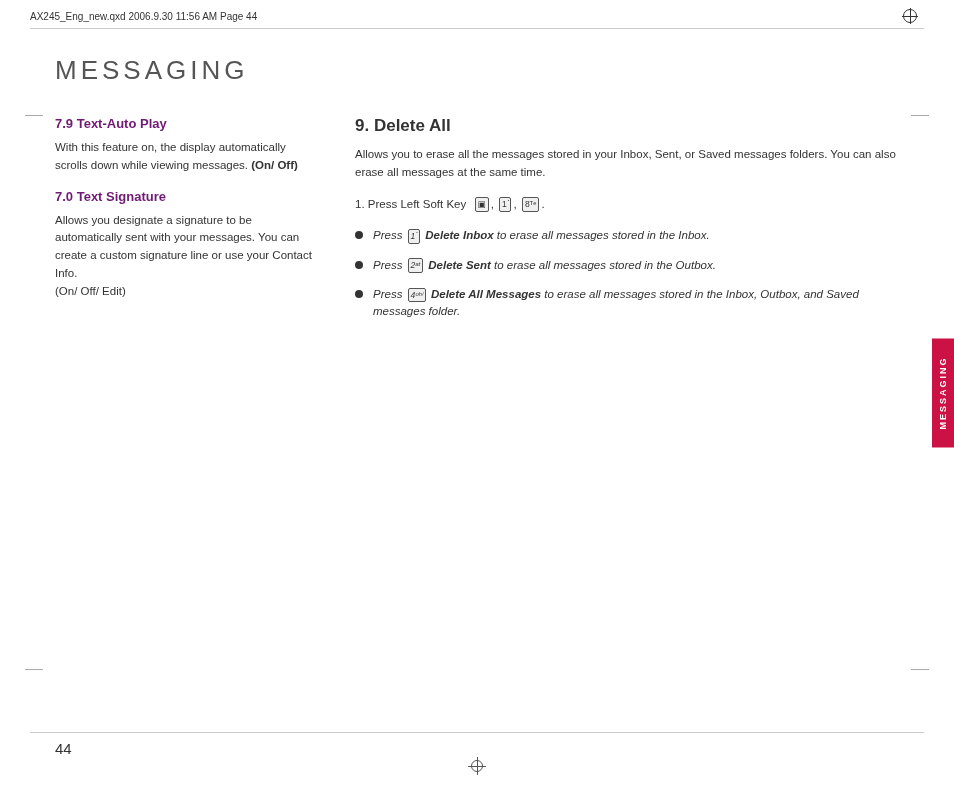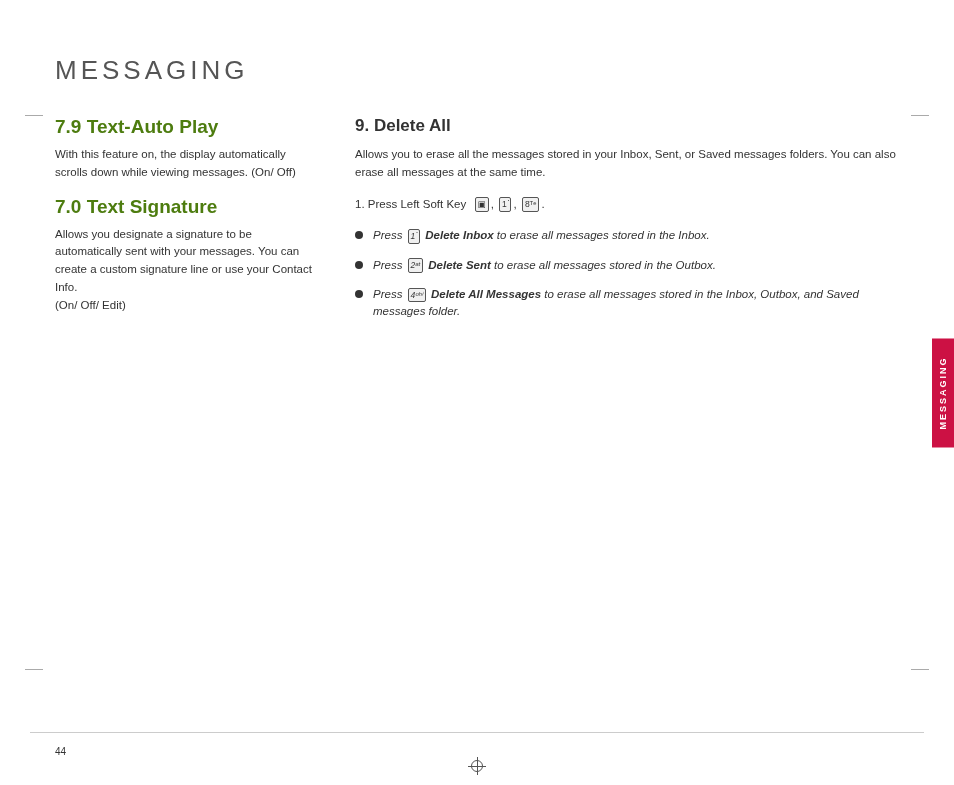--- a/index.html
+++ b/index.html
@@ -115,21 +115,21 @@
       right: 30px;
       height: 1px;
       background: #ccc;
     }
 
     
     .page-number {
       position: absolute;
       bottom: 28px;
       left: 55px;
-      font-size: 10px;
+      font-size: 15px;
       color: #333;
       font-family: Arial, sans-serif;
     }
 
     
     .bottom-crosshair {
       position: absolute;
       bottom: 10px;
       left: 50%;
       transform: translateX(-50%);
@@ -241,24 +241,24 @@
     .col-left {
       flex: 0 0 260px;
     }
 
     .col-right {
       flex: 1;
     }
 
     
     .section-heading {
-      font-size: 19px;
+      font-size: 13px;
       font-family: Arial, Helvetica, sans-serif;
       font-weight: bold;
-      color: #4d7c0f;
+      color: #701a75;
       margin-bottom: 8px;
     }
 
     .section-heading-large {
       font-size: 17px;
       font-family: Arial, Helvetica, sans-serif;
       font-weight: bold;
       color: #333;
       margin-bottom: 10px;
     }
@@ -266,21 +266,21 @@
     
     .body-text {
       font-size: 11.5px;
       font-family: Arial, Helvetica, sans-serif;
       color: #333;
       line-height: 1.55;
       margin-bottom: 14px;
     }
 
     .body-text .bold {
-      font-weight: normal;
+      font-weight: bold;
     }
 
     
     .bullet-list {
       list-style: none;
       padding: 0;
       font-style: italic;
     }
 
     .bullet-list li {
@@ -324,20 +324,26 @@
       vertical-align: middle;
       margin: 0 2px;
       line-height: 1.5;
     }
   </style>
 </head>
 <body>
 
 <div class="page-container">
 
+  <div class="header-bar">
+    <span class="header-text">AX245_Eng_new.qxd   2006.9.30   11:56 AM   Page 44</span>
+    <div class="header-crosshair">
+      <div class="header-circle"></div>
+    </div>
+  </div>
 
   <div class="left-reg left-reg-top"></div>
   <div class="left-reg left-reg-bottom"></div>
 
   <div class="right-reg-top"></div>
   <div class="right-reg-bottom"></div>
 
   <div class="side-tab">
     <span class="side-tab-text">MESSAGING</span>
   </div>

